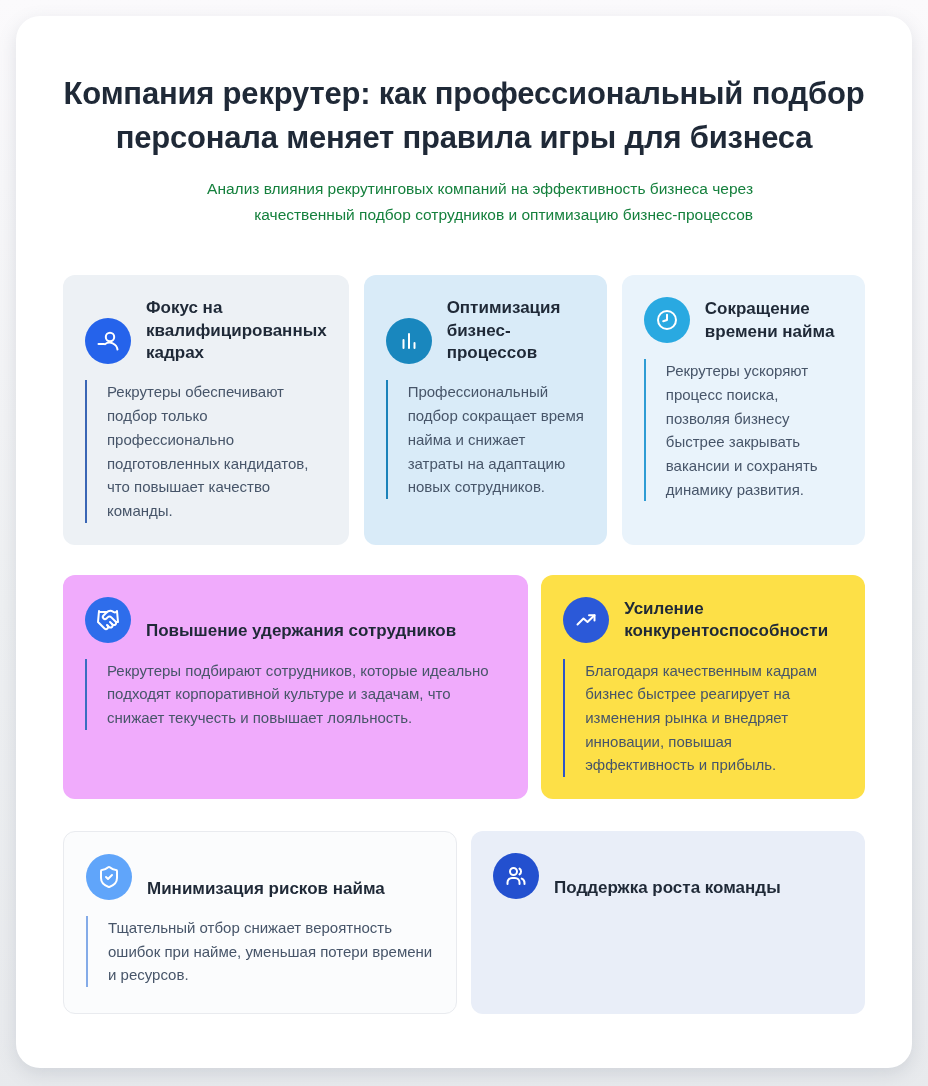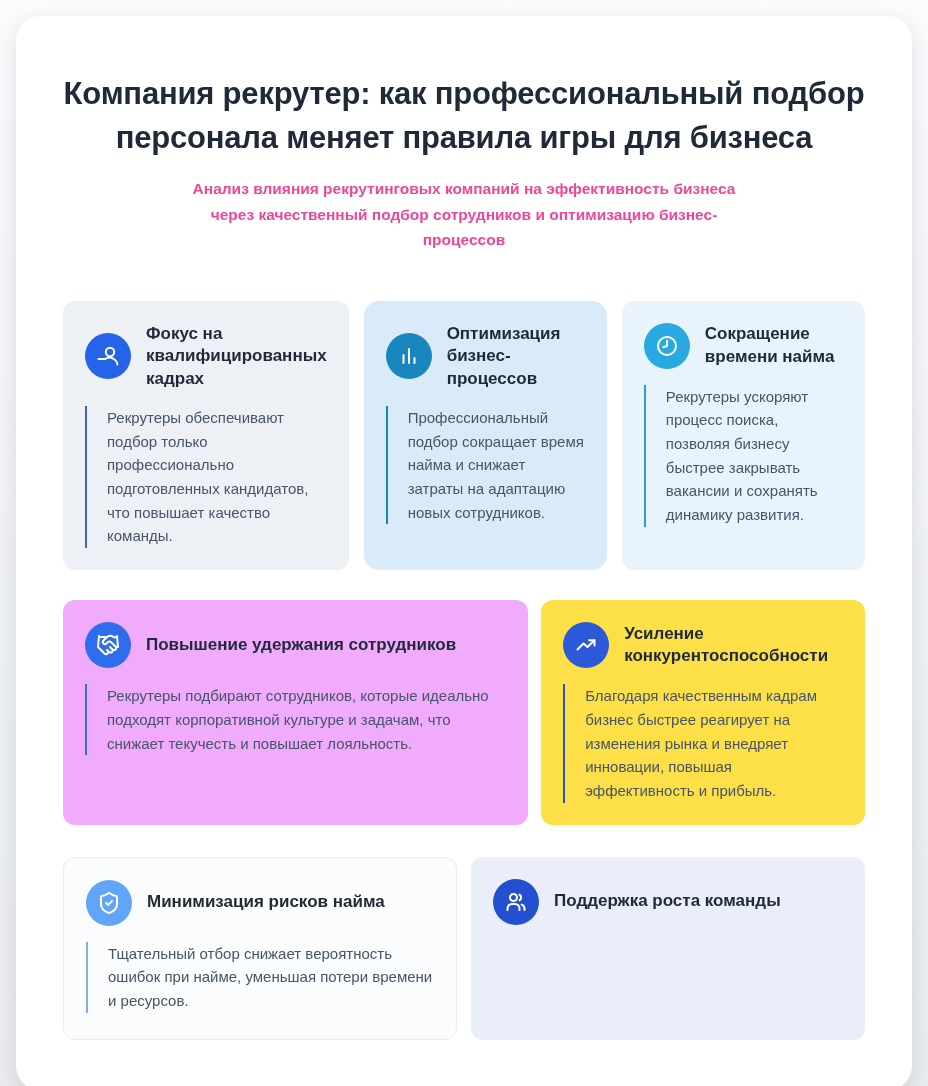--- a/index.html
+++ b/index.html
@@ -17,49 +17,49 @@
     box-shadow:0 6px 18px rgba(100,110,130,.18);
     padding:50px 47px 50px 47px;
   }
   .page-title {
     font-size:31px; line-height:1.42; font-weight:700;
     color:#1f2937; text-align:center;
     max-width:810px; margin:6px auto 0 auto;
     letter-spacing:-0.2px;
   }
   .page-subtitle {
-    font-size:15.5px; line-height:1.65; font-weight:700;
-    color:#ec4899; text-align:center;
+    font-size:15.5px; line-height:1.65; font-weight:400;
+    color:#15803d; text-align:right;
     max-width:578px; margin:16px auto 0 auto;
   }
   .row { display:grid; gap:15px; }
   .row1 { margin-top:48px; grid-template-columns:repeat(3,1fr); }
   .row2 { margin-top:30px; grid-template-columns:58% 1fr; gap:13px; }
   .row3 { margin-top:32px; grid-template-columns:1fr 1fr; gap:14px;border-radius:29px; }
   .card { border-radius:12px; padding:22px; }
   .row1 .card { min-height:251px; }
   .row2 .card { min-height:219px; }
   .row3 .card { min-height:183px; }
-  .card-head { display:flex; align-items:center; gap:15px; }
+  .card-head { display:flex; align-items:flex-end; gap:15px; }
   .icon-circle {
     width:46px; height:46px; min-width:46px; border-radius:50%;
     display:flex; align-items:center; justify-content:center;
   }
   .icon-circle svg { width:24px; height:24px; display:block; }
   .card-title {
     font-size:17px; line-height:1.32; font-weight:700; color:#1f2937;
   }
   .card-body {
     margin-top:16px; padding-left:20px;
     border-left:2px solid #3e74ad;
     font-size:15px; line-height:1.58; color:#475569;
   }
   
   .c1 { background:#edf1f5; }           .c1 .icon-circle{ background:#2563eb; } .c1 .card-body{ border-color:#3a66b5; }
-  .c2 { background:#d9ebf8;border-radius:15px; }           .c2 .icon-circle{ background:#1987be; } .c2 .card-body{ border-color:#1b82ba; }
+  .c2 { background:#d9ebf8; }           .c2 .icon-circle{ background:#1987be; } .c2 .card-body{ border-color:#1b82ba; }
   .c3 { background:#e9f3fb; }           .c3 .icon-circle{ background:#29a9e1; } .c3 .card-body{ border-color:#2e9cd4; }
   .c4 { background:#f0abfc; }           .c4 .icon-circle{ background:#2e6deb; } .c4 .card-body{ border-color:#3a6ec0; }
   .c5 { background:#fde047;border-radius:12px; }           .c5 .icon-circle{ background:#2b59d8; } .c5 .card-body{ border-color:#2d55c8; }
   .c6 { background:#fbfcfd; border:1px solid #e9ebef; } .c6 .icon-circle{ background:#60a5fa; } .c6 .card-body{ border-color:#84abe8; }
   .c7 { background:#e9eef8; }           .c7 .icon-circle{ background:#2350cf; } .c7 .card-body{ border-color:#2d52c0; }
 </style>
 </head>
 <body>
 
 <div class="main-card">

